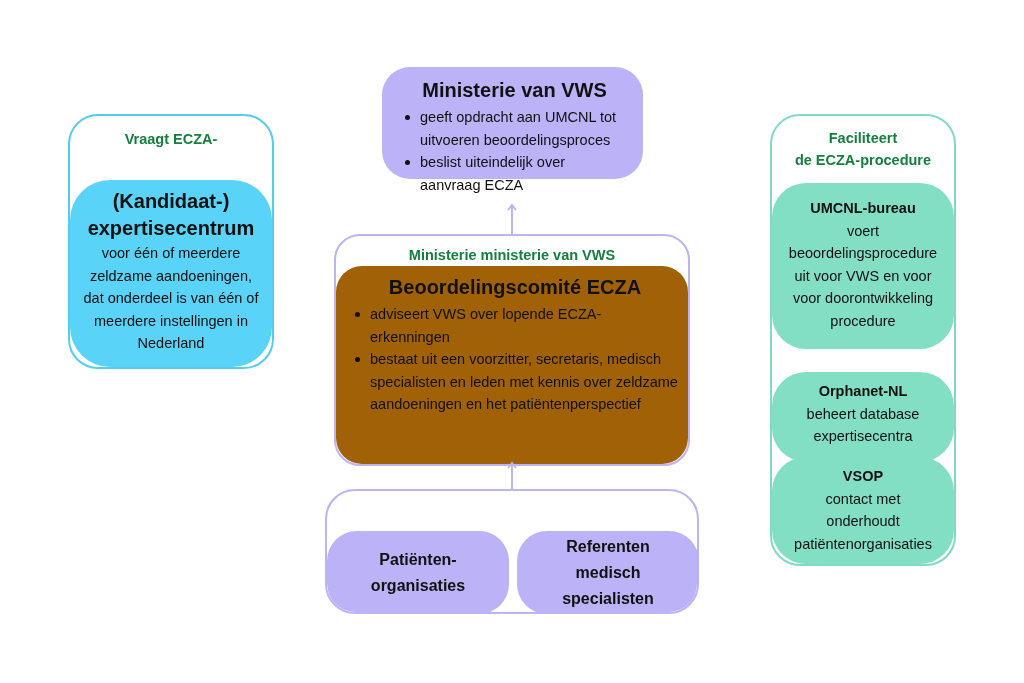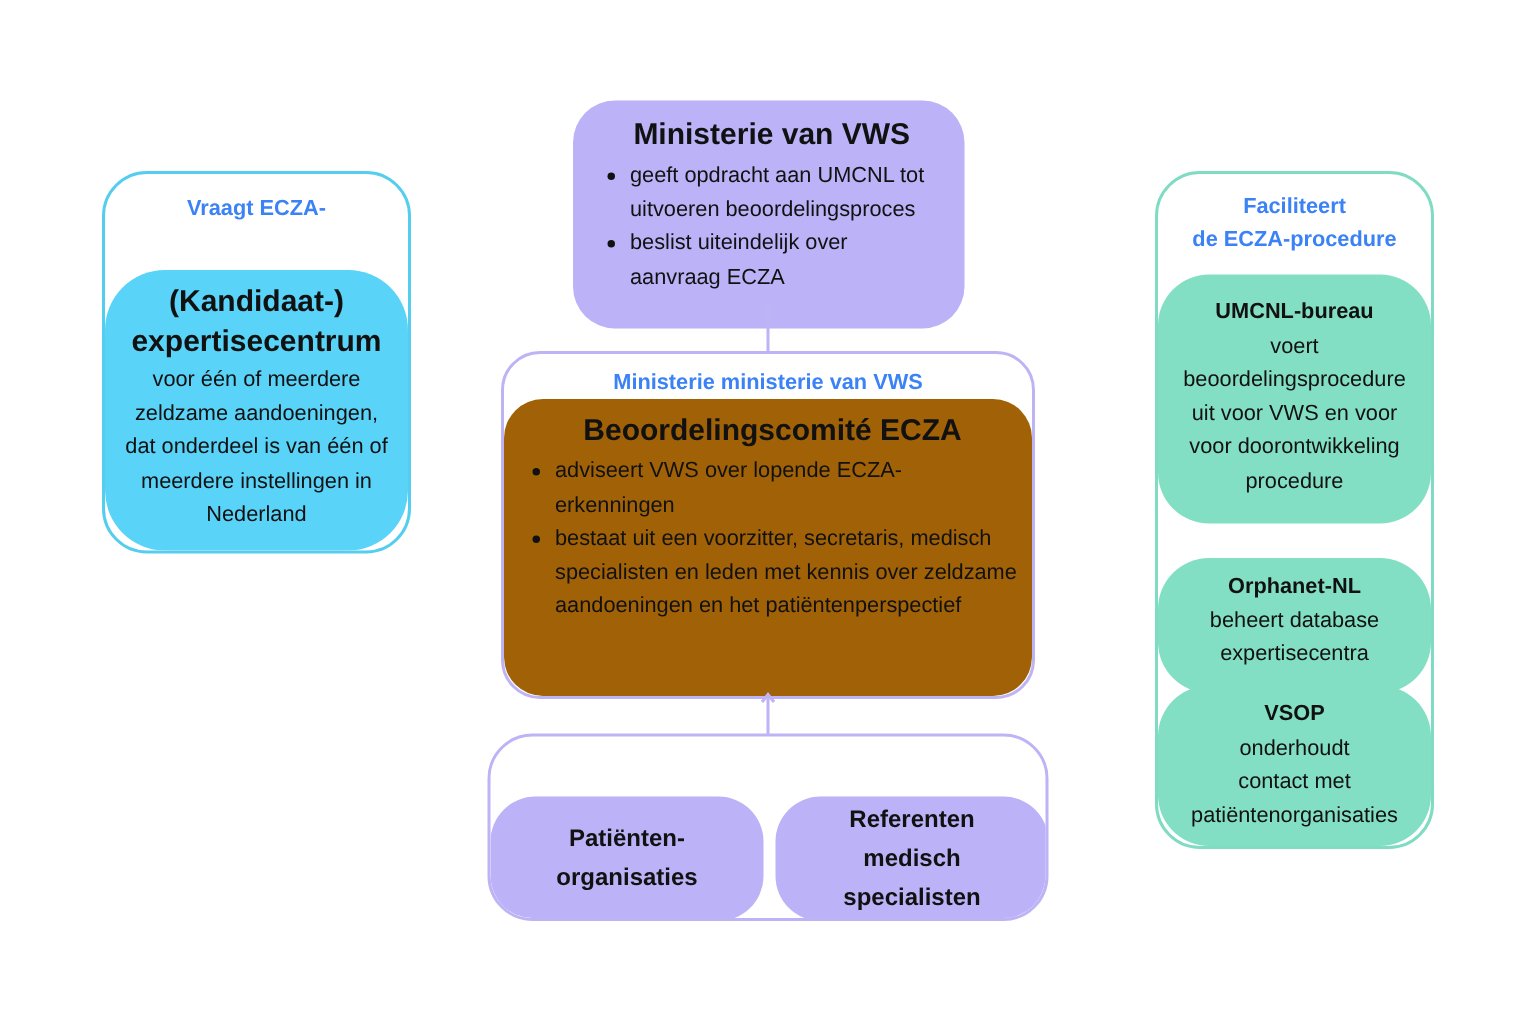--- a/index.html
+++ b/index.html
@@ -10,21 +10,21 @@
       position: absolute;
       background: #ffffff;
       border: 2px solid;
       border-radius: 28px;
       overflow: hidden;
     }
     .caption {
       position: absolute;
       left: 0; right: 0;
       text-align: center;
-      color: #3b82f6;
+      color: #15803d;
       font-weight: bold;
       font-size: 14.5px;
       line-height: 22px;
     }
     .inner {
       position: absolute;
       border-radius: 34px;
       text-align: center;
     }
     .title-lg { font-weight: bold; font-size: 20px; line-height: 27px; }
@@ -39,21 +39,21 @@
       width: 5px; height: 5px; border-radius: 50%;
       background: #111111;
     }
 
     
     #left-outer { left: 68px; top: 114px; width: 206px; height: 255px; border-color: #55cdef; border-radius: 30px; }
     #left-outer .caption { top: 12px; }
     #left-inner { left: 0; top: 64px; width: 202px; height: 187px; background: #59d3f8; border-radius: 40px; padding-top: 8px; }
 
     
-    #ministerie { position: absolute; left: 382px; top: 67px; width: 261px; height: 152px; background: #bcb2f7; border-radius: 28px; padding: 10px 14px 0 18px; }
+    #ministerie { position: absolute; left: 382px; top: 67px; width: 261px; height: 112px; background: #bcb2f7; border-radius: 28px; padding: 10px 14px 0 18px; }
     #ministerie .title-lg { text-align: center; margin-bottom: 2px; }
 
     
     #comite-outer { left: 334px; top: 234px; width: 356px; height: 232px; border-color: #bdb3f5; border-radius: 26px; }
     #comite-outer .caption { top: 8px; }
     #comite-inner { left: 0; top: 30px; width: 352px; height: 198px; background: #a16207; border-radius: 26px; padding: 8px 8px 0 14px; }
     #comite-inner .title-lg { text-align: center; margin-bottom: 2px; }
 
     
     #advies-outer { left: 325px; top: 489px; width: 374px; height: 125px; border-color: #bdb3f5; border-radius: 30px; }
@@ -153,17 +153,17 @@
     <div class="body-txt">voor doorontwikkeling</div>
     <div class="body-txt">procedure</div>
   </div>
   <div class="green" id="orphanet">
     <div class="title-md">Orphanet-NL</div>
     <div class="body-txt">beheert database</div>
     <div class="body-txt">expertisecentra</div>
   </div>
   <div class="green" id="vsop">
     <div class="title-md">VSOP</div>
+    <div class="body-txt">contact met</div>
     <div class="body-txt">onderhoudt</div>
-    <div class="body-txt">contact met</div>
     <div class="body-txt">patiëntenorganisaties</div>
   </div>
 </div>
 
 </body></html>

